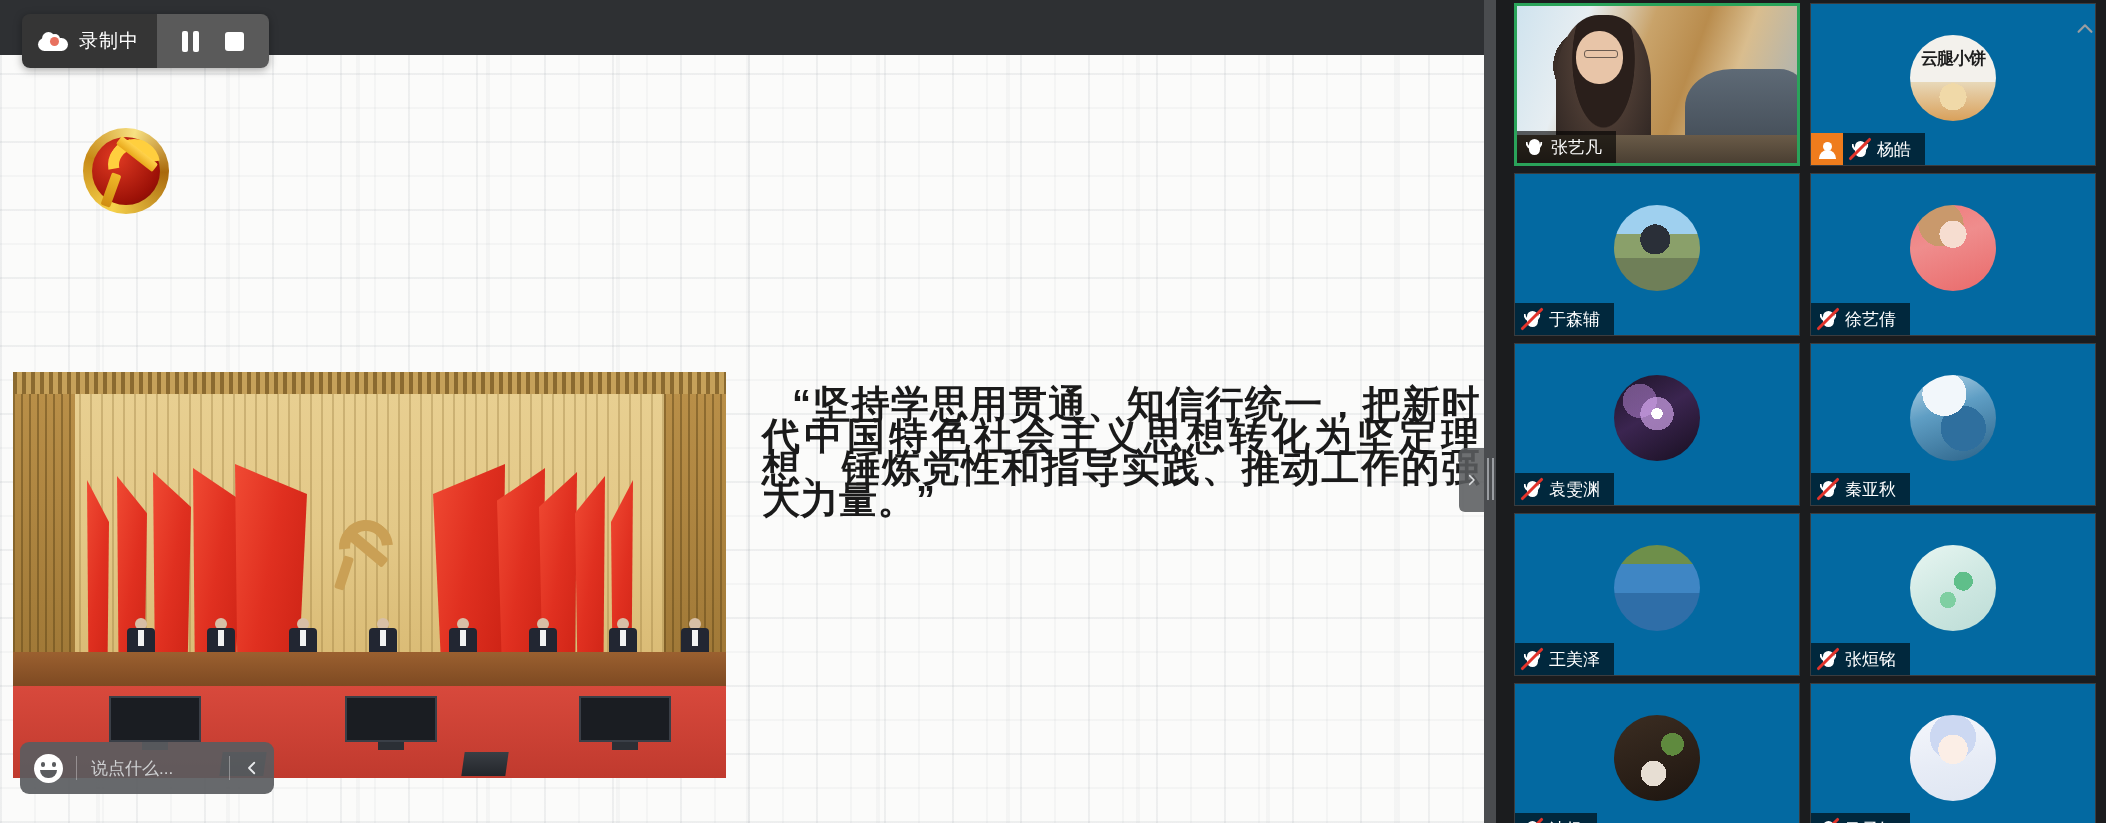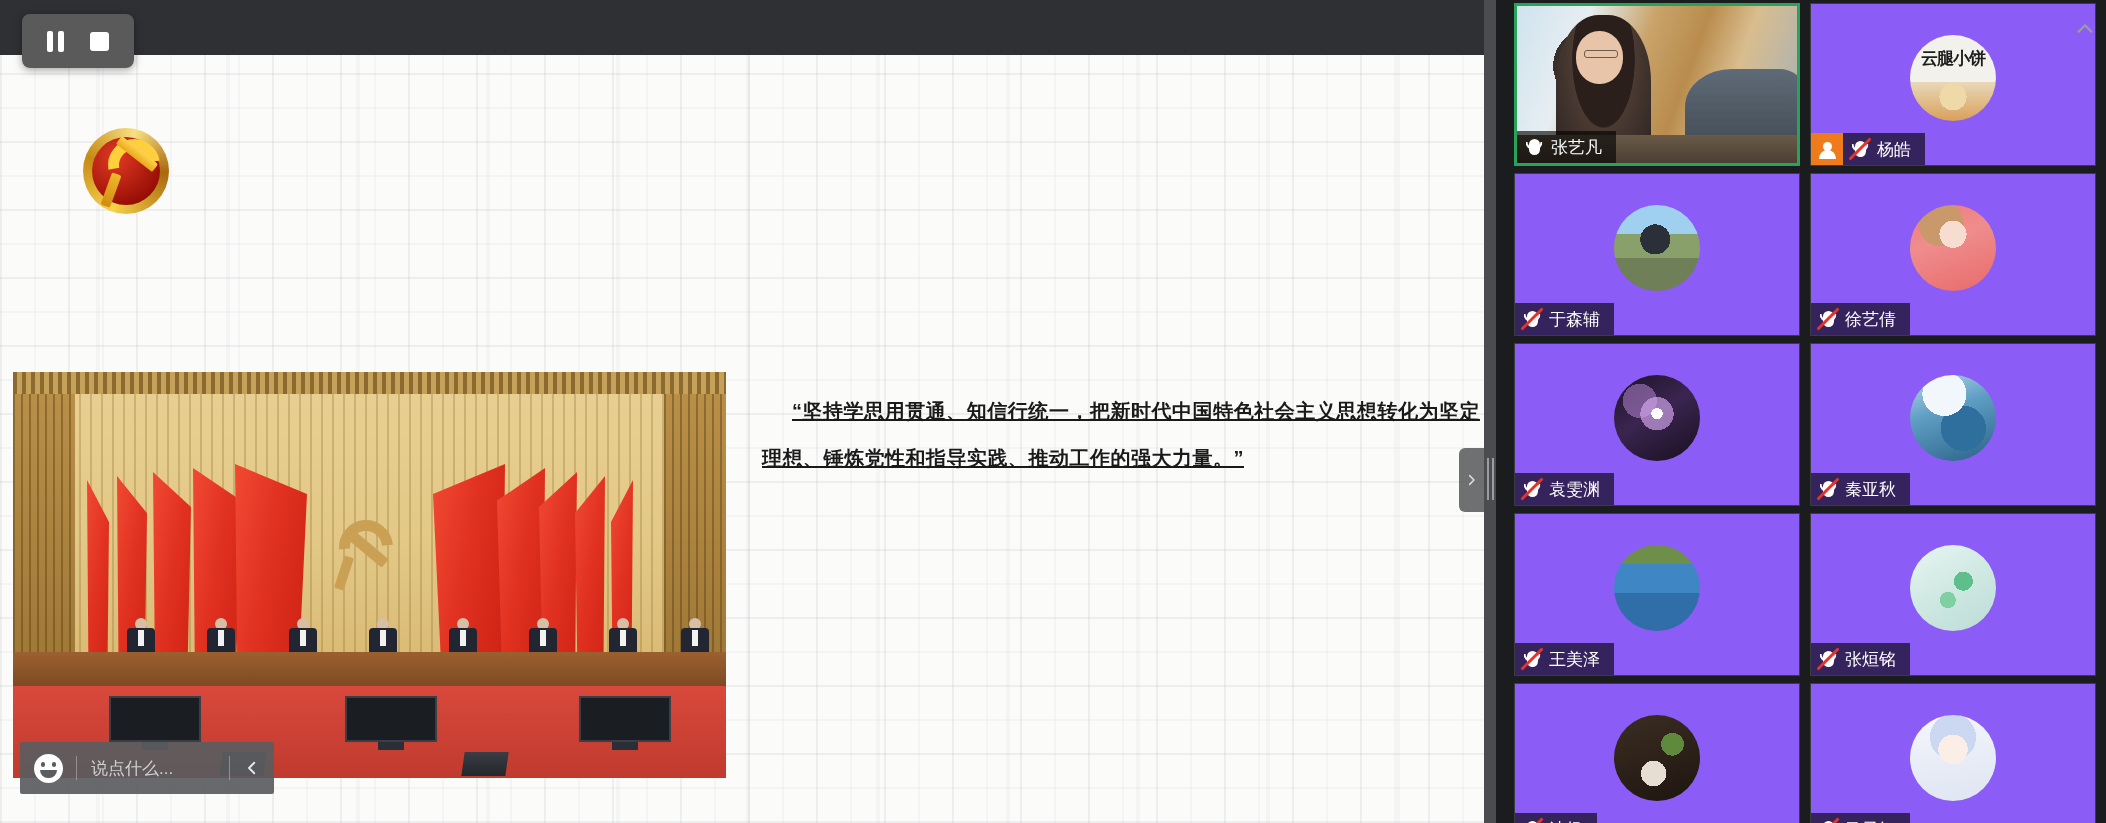--- a/index.html
+++ b/index.html
@@ -225,27 +225,26 @@
       transform: skewX(-8deg); }
 
   
   .quotes {
     position: absolute; left: 762px; top: 333px;
     width: 718px;
     z-index: 4;
   }
   .quote-p {
     color: #1a1a1a;
-    font-size: 20px;
-    line-height: 47px;
+    font-size: 38px;
+    line-height: 32px;
     text-align: justify;
     text-indent: 30px;
     font-weight: 600;
     letter-spacing: 0.5px;
-    text-decoration: underline;
   }
   .quote-p + .quote-p { margin-top: 22px; }
 
   
   .slide-collapse {
     position: absolute; left: 1459px; top: 448px;
     width: 25px; height: 64px;
     background: rgba(90,92,95,.88);
     border-radius: 6px 0 0 6px;
     display: flex; align-items: center; justify-content: center;
@@ -262,21 +261,21 @@
     position: absolute; left: 3px; top: 458px;
     display: flex; gap: 3px;
   }
   .panel-grip .lines i { display:block; width:2px; height:42px; background:#9a9da1; }
 
   
   .chatbar {
     position: absolute; left: 20px; top: 742px;
     height: 52px; width: 254px;
     background: rgba(90,92,95,.92);
-    border-radius: 2px;
+    border-radius: 9px;
     display: flex; align-items: center;
     z-index: 40;
   }
   .chat-emoji {
     width: 56px; display: flex; align-items: center; justify-content: center;
   }
   .chat-emoji .face {
     width: 29px; height: 29px; border-radius: 50%;
     background: #fff; position: relative;
   }
@@ -302,21 +301,21 @@
 
   
   .rail {
     position: absolute; left: 1496px; top: 0;
     width: 610px; height: 823px;
     background: #1b1c1e;
     padding: 0;
   }
   .tile {
     position: absolute;
-    background: #8b5cf6;
+    background: #0369a1;
     border: 1px solid #3a3c3f;
     overflow: hidden;
   }
   .tile.speaking { border: 3px solid #2aa35a; }
   .tile.video .videobg {
     position: absolute; inset: 0;
     background:
       radial-gradient(circle at 26% 38%, #3a2e28 0 16%, transparent 16%),
       linear-gradient(110deg,#cfe3ee 0%, #e7eef2 22%, #c9a36a 42%, #b98c4d 58%, #d9bd8e 72%, #9fb0bd 100%);
   }
@@ -582,20 +581,29 @@
   </div>
 
   <div class="panel-grip">
     <div class="lines">
         <i></i>
         <i></i>
       </div>
   </div>
 
   <div class="rec-pill">
+    <div class="rec-left">
+      <div class="rec-cloud">
+        <i class="c1"></i>
+          <i class="c2"></i>
+          <i class="c3"></i>
+          <i class="dot"></i>
+      </div>
+      <span class="rec-text">录制中</span>
+    </div>
     <div class="rec-right">
       <div class="btn-pause">
           <i></i>
           <i></i>
         </div>
       <div class="btn-stop"></div>
     </div>
   </div>
 
   <div class="rail">

